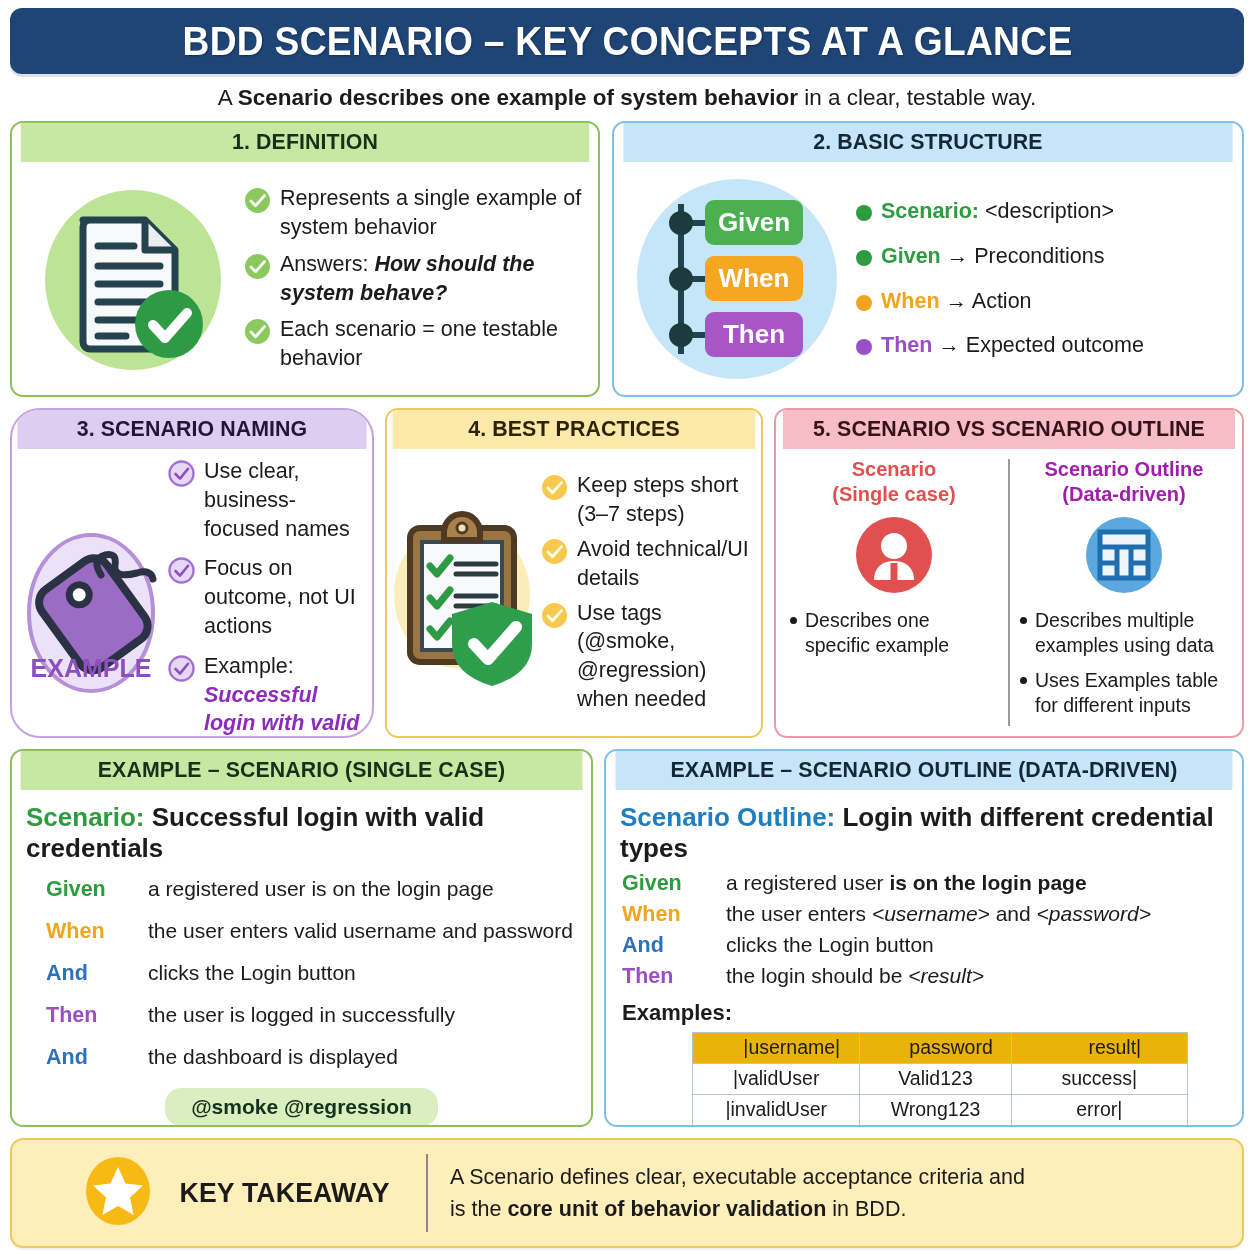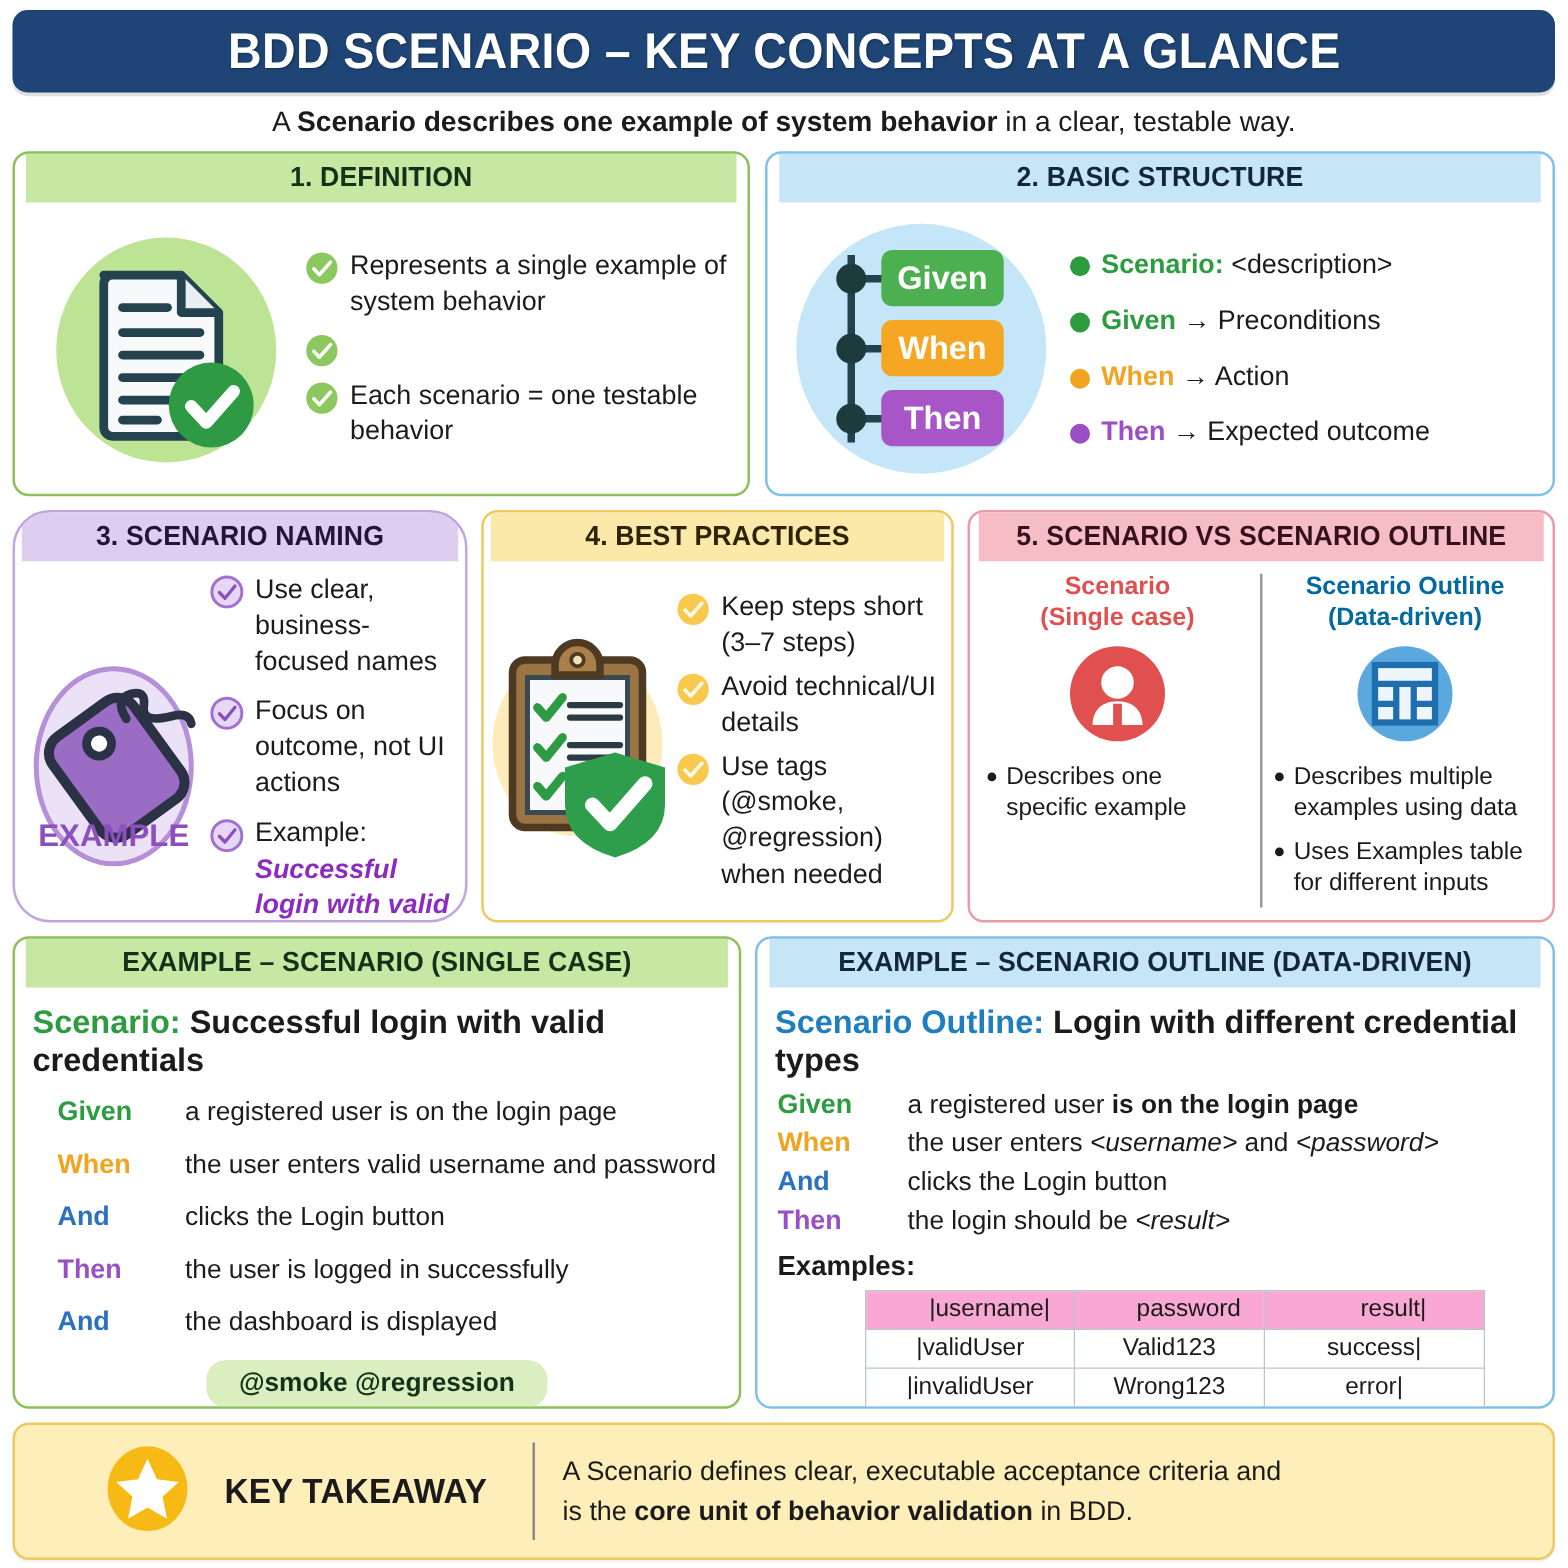--- a/index.html
+++ b/index.html
@@ -88,21 +88,21 @@
   .row2 .c3 { width: 364px; border-radius: 30px; }
   .row2 .c4 { width: 378px; }
   .row2 .c5 { flex: 1; }
 
   
   .split { display: flex; width: 100%; }
   .split-col { flex: 1; display: flex; flex-direction: column; align-items: center; padding: 2px 6px 0 6px; }
   .split-divider { width: 2px; background: #9a9a9a; margin: 4px 2px 4px 2px; }
   .split-title { text-align: center; font-weight: bold; font-size: 20px; line-height: 1.25; }
   .split-title.red { color: #e0504f; }
-  .split-title.blue { color: #0369a1; }
+  .split-title.blue { color: #a21caf; }
   .split-icon { margin: 9px 0 10px 0; }
   .dotlist { align-self: stretch; display: flex; flex-direction: column; gap: 11px; padding-left: 2px; }
   .dotitem { display: flex; gap: 8px; font-size: 19.5px; line-height: 1.26; }
   .dotitem .dot { flex: 0 0 auto; width: 7px; height: 7px; border-radius: 50%; background: #1b1b1b; margin-top: 9px; }
 
   
   .row3 { display: flex; gap: 11px; height: 378px; margin-top: 11px; }
   .row3 .cL { width: 583px; }
   .row3 .cR { flex: 1; }
 
@@ -141,21 +141,21 @@
     border: 1px solid #b9c5cc;
   }
   table.ex th, table.ex td {
     border: 1px solid #b9c5cc;
     text-align: center;
     font-size: 19.5px;
     padding: 3px 4px 4px 4px;
     font-weight: normal;
     color: #1b1b1b;
   }
-  table.ex th { background: #f9a8d4; padding-left: 35px; }
+  table.ex th { background: #eab308; padding-left: 35px; }
   table.ex td { background: #ffffff; }
 
   
   .footer {
     margin-top: 11px;
     flex: 1;
     background: #fdeeba;
     border: 2px solid #edc95e;
     border-radius: 13px;
     display: flex; align-items: center;
@@ -213,20 +213,21 @@
             </span>
             <span class="bullet-text">Represents a single example of system behavior</span>
           </div>
           <div class="bullet">
             <span class="chk">
               <svg width="27" height="27" viewBox="0 0 27 27">
                   <circle cx="13.5" cy="13.5" r="12.5" fill="#8bc95f"></circle>
                   <path d="M7 14 l4.5 4.8 L20.5 8.6" fill="none" stroke="#fff" stroke-width="2.8" stroke-linecap="round" stroke-linejoin="round"></path>
                 </svg>
             </span>
+            <span class="bullet-text"><span>Answers: </span><i>How should the system behave?</i></span>
           </div>
           <div class="bullet">
             <span class="chk">
               <svg width="27" height="27" viewBox="0 0 27 27">
                   <circle cx="13.5" cy="13.5" r="12.5" fill="#8bc95f"></circle>
                   <path d="M7 14 l4.5 4.8 L20.5 8.6" fill="none" stroke="#fff" stroke-width="2.8" stroke-linecap="round" stroke-linejoin="round"></path>
                 </svg>
             </span>
             <span class="bullet-text">Each scenario = one testable behavior</span>
           </div>

